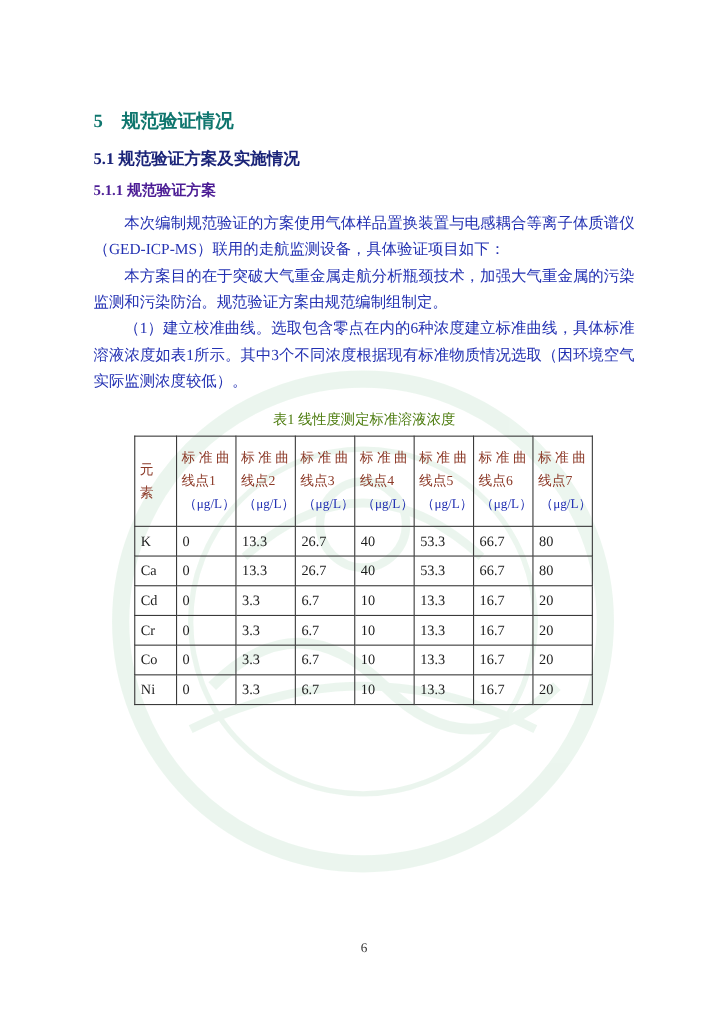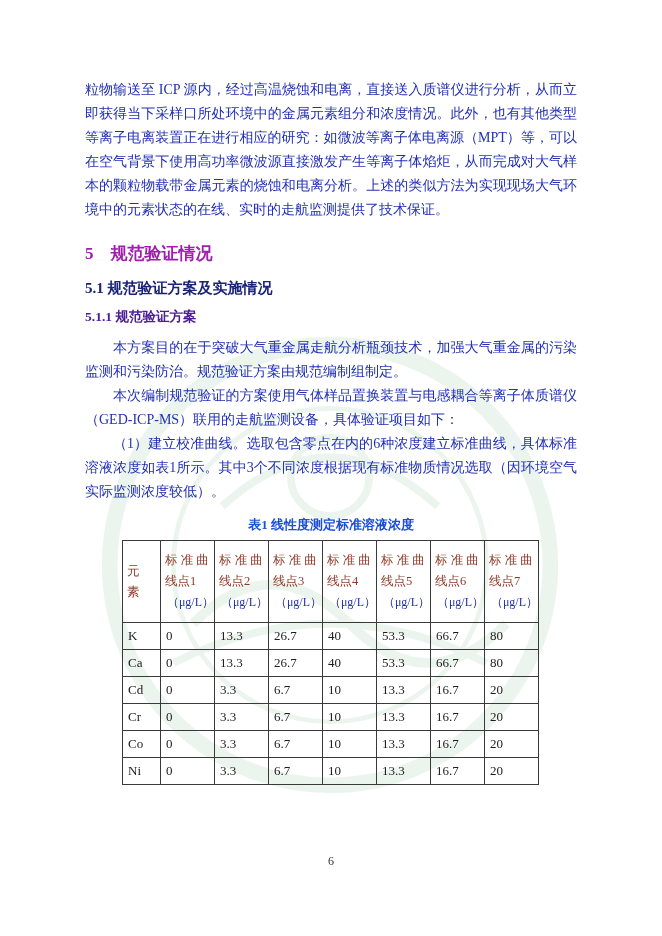--- a/index.html
+++ b/index.html
@@ -33,41 +33,41 @@
     font-size: 14px;
     line-height: 24px;
     color: #2230b2;
     text-align: justify;
     margin: 0;
   }
   .indent { text-indent: 2em; }
   .h-sec {
     font-size: 17px;
     font-weight: bold;
-    color: #a21caf;
+    color: #0f766e;
     margin: 20px 0 14px 0;
   }
   .h-sub {
     font-size: 15px;
     font-weight: bold;
     color: #1a2378;
     margin: 12px 0 10px 0;
     font-family: Liberation Serif, serif;
   }
   .h-subsub {
     font-size: 13.5px;
     font-weight: bold;
     color: #4c1d95;
     margin: 10px 0 10px 0;
   }
   .table-caption {
     text-align: center;
     font-size: 13px;
-    font-weight: bold;
-    color: #1d4ed8;
+    font-weight: normal;
+    color: #4d7c0f;
     margin: 12px 0 6px 0;
   }
   table.std {
     border-collapse: collapse;
     table-layout: fixed;
     margin-left: 37px;
     width: 416px;
     background: transparent;
   }
   table.std th, table.std td {
@@ -121,28 +121,27 @@
       <circle cx="240" cy="240" r="160" stroke-width="5"></circle>
       <path d="M100 300 Q 180 220 260 300 T 420 300" stroke-width="10"></path>
       <path d="M80 340 Q 240 260 400 340" stroke-width="8"></path>
       <circle cx="240" cy="150" r="40" stroke-width="8"></circle>
       <path d="M130 180 Q 240 80 350 180" stroke-width="8"></path>
     </g>
   </svg>
 
   <div class="content">
 
-    <p class="body-text">粒物输送至 ICP 源内，经过高温烧蚀和电离，直接送入质谱仪进行分析，从而立即获得当下采样口所处环境中的金属元素组分和浓度情况。此外，也有其他类型等离子电离装置正在进行相应的研究：如微波等离子体电离源（MPT）等，可以在空气背景下使用高功率微波源直接激发产生等离子体焰炬，从而完成对大气样本的颗粒物载带金属元素的烧蚀和电离分析。上述的类似方法为实现现场大气环境中的元素状态的在线、实时的走航监测提供了技术保证。</p>
 
     <div class="h-sec">5　规范验证情况</div>
     <div class="h-sub">5.1 规范验证方案及实施情况</div>
     <div class="h-subsub">5.1.1 规范验证方案</div>
 
+    <p class="body-text indent">本次编制规范验证的方案使用气体样品置换装置与电感耦合等离子体质谱仪（GED-ICP-MS）联用的走航监测设备，具体验证项目如下：</p>
     <p class="body-text indent">本方案目的在于突破大气重金属走航分析瓶颈技术，加强大气重金属的污染监测和污染防治。规范验证方案由规范编制组制定。</p>
-    <p class="body-text indent">本次编制规范验证的方案使用气体样品置换装置与电感耦合等离子体质谱仪（GED-ICP-MS）联用的走航监测设备，具体验证项目如下：</p>
     <p class="body-text indent">（1）建立校准曲线。选取包含零点在内的6种浓度建立标准曲线，具体标准溶液浓度如表1所示。其中3个不同浓度根据现有标准物质情况选取（因环境空气实际监测浓度较低）。</p>
 
     <p class="table-caption">表1 线性度测定标准溶液浓度</p>
 
     <table class="std">
       <colgroup>
         <col style="width:38px">
         <col style="width:54px">
           <col style="width:54px">
           <col style="width:54px">

